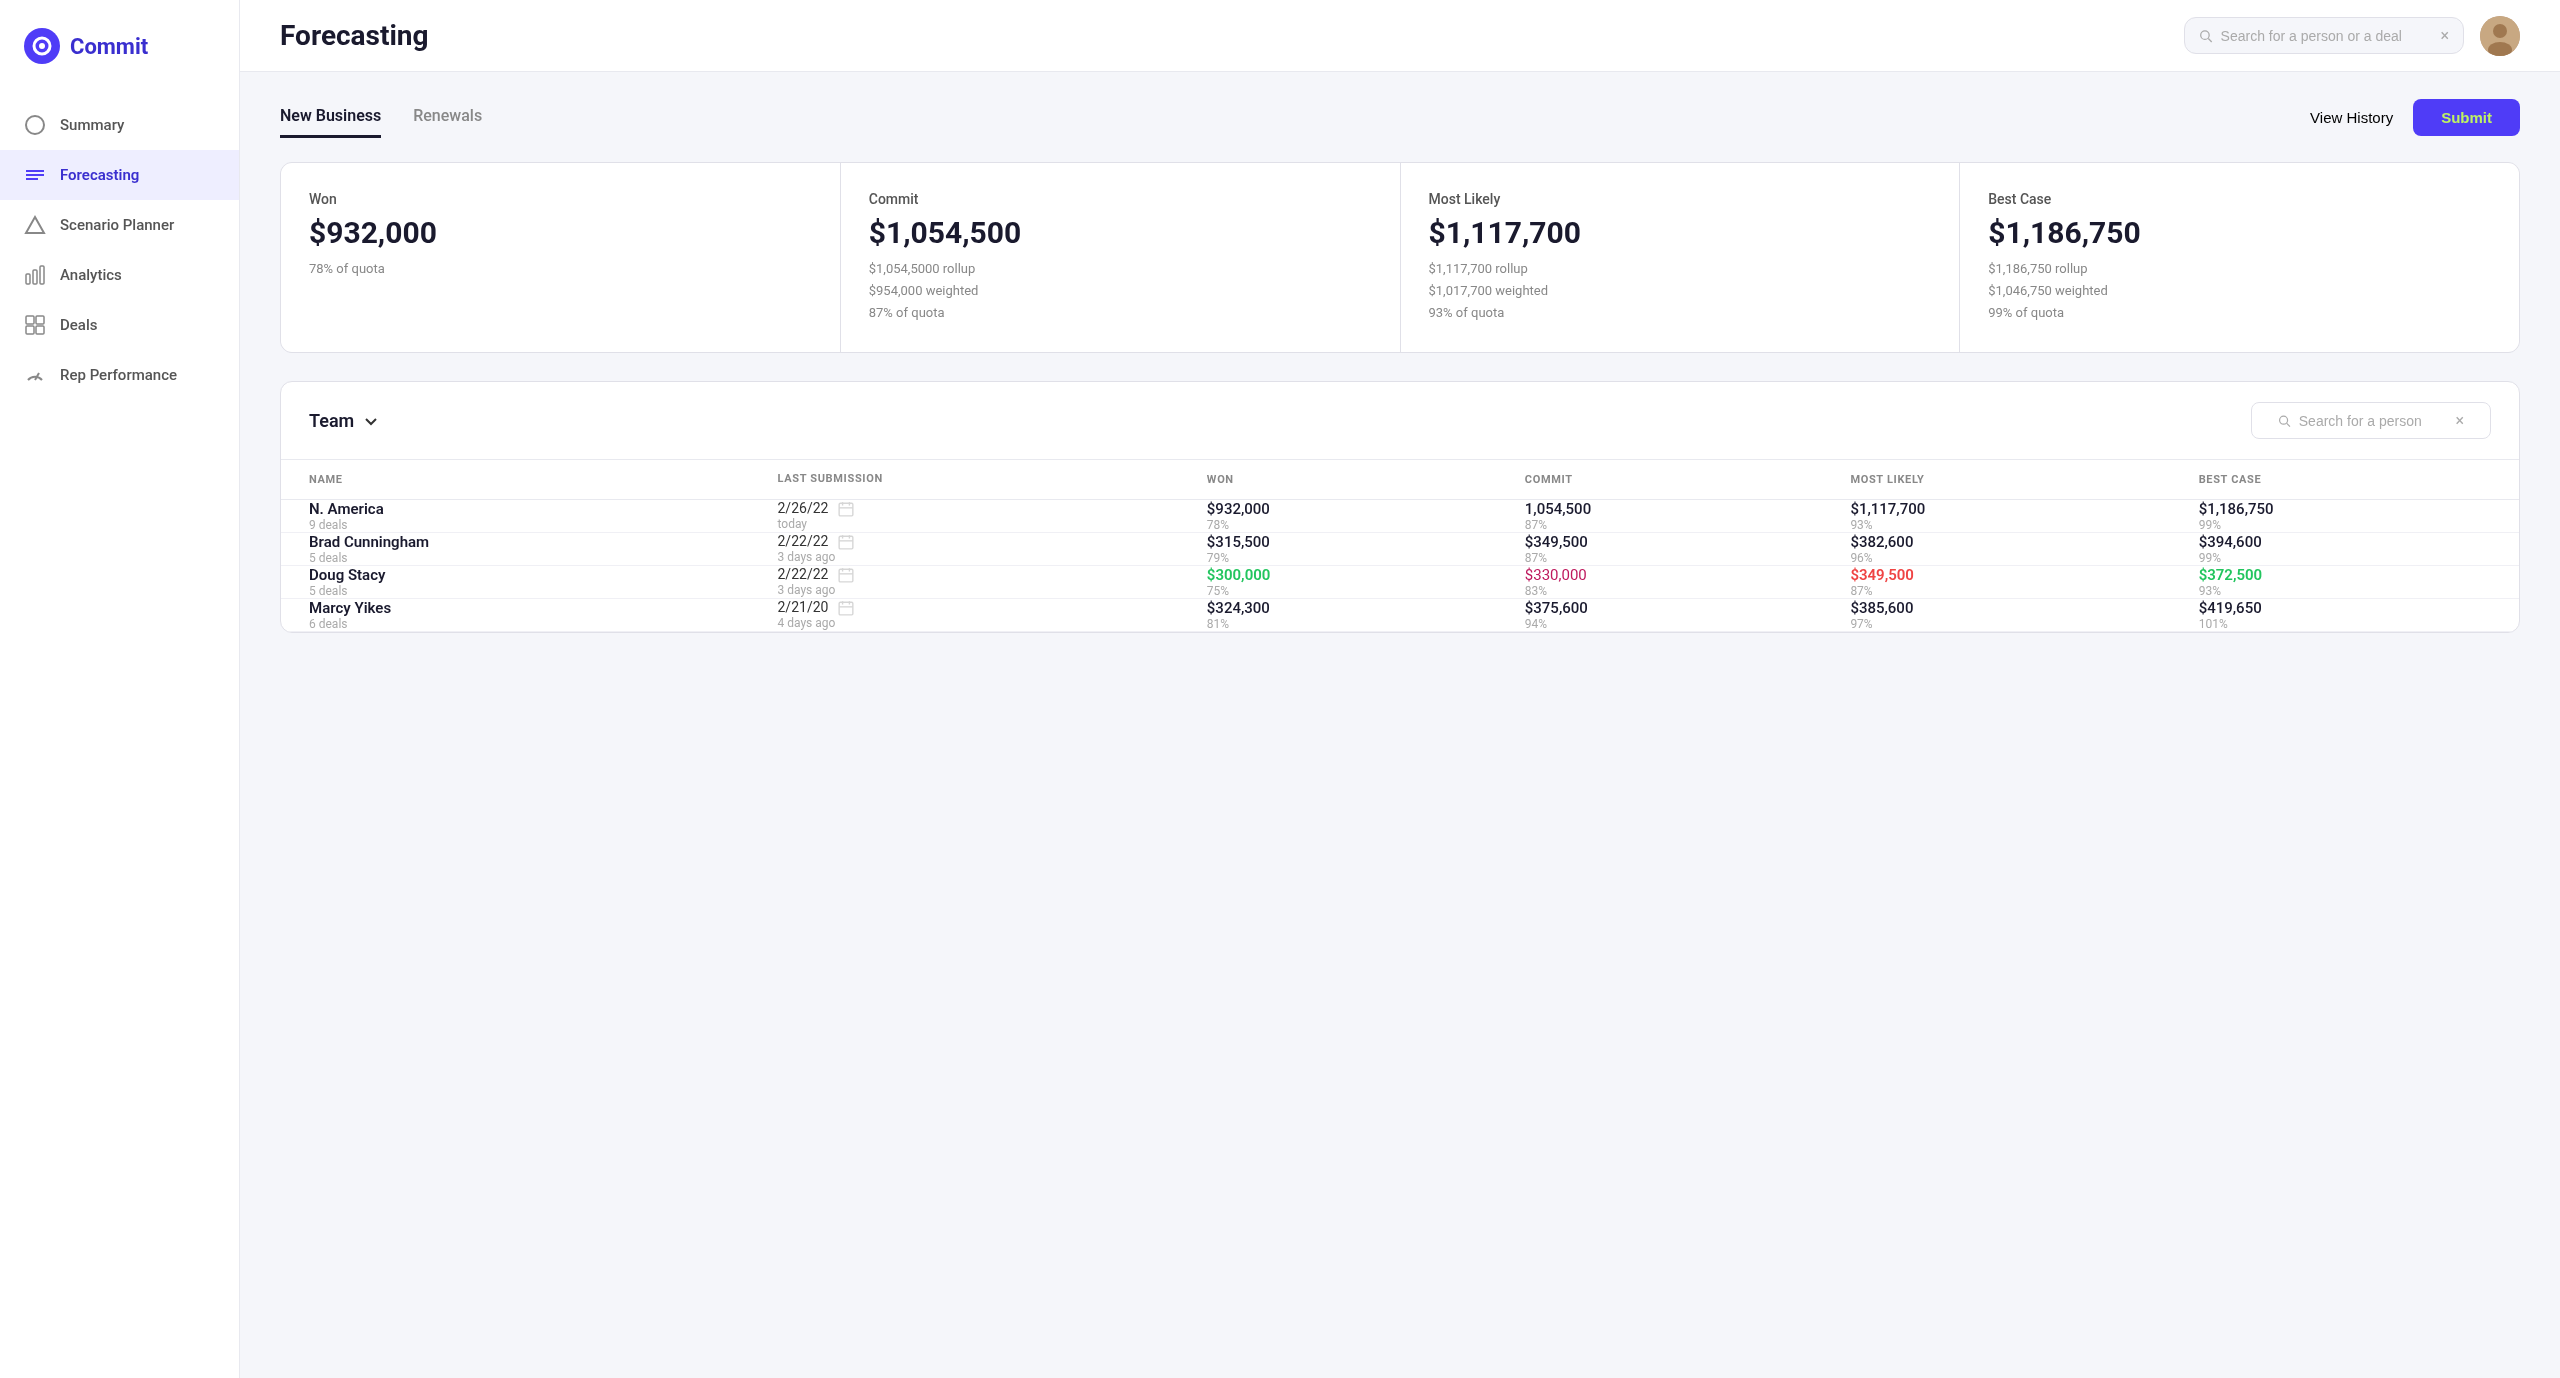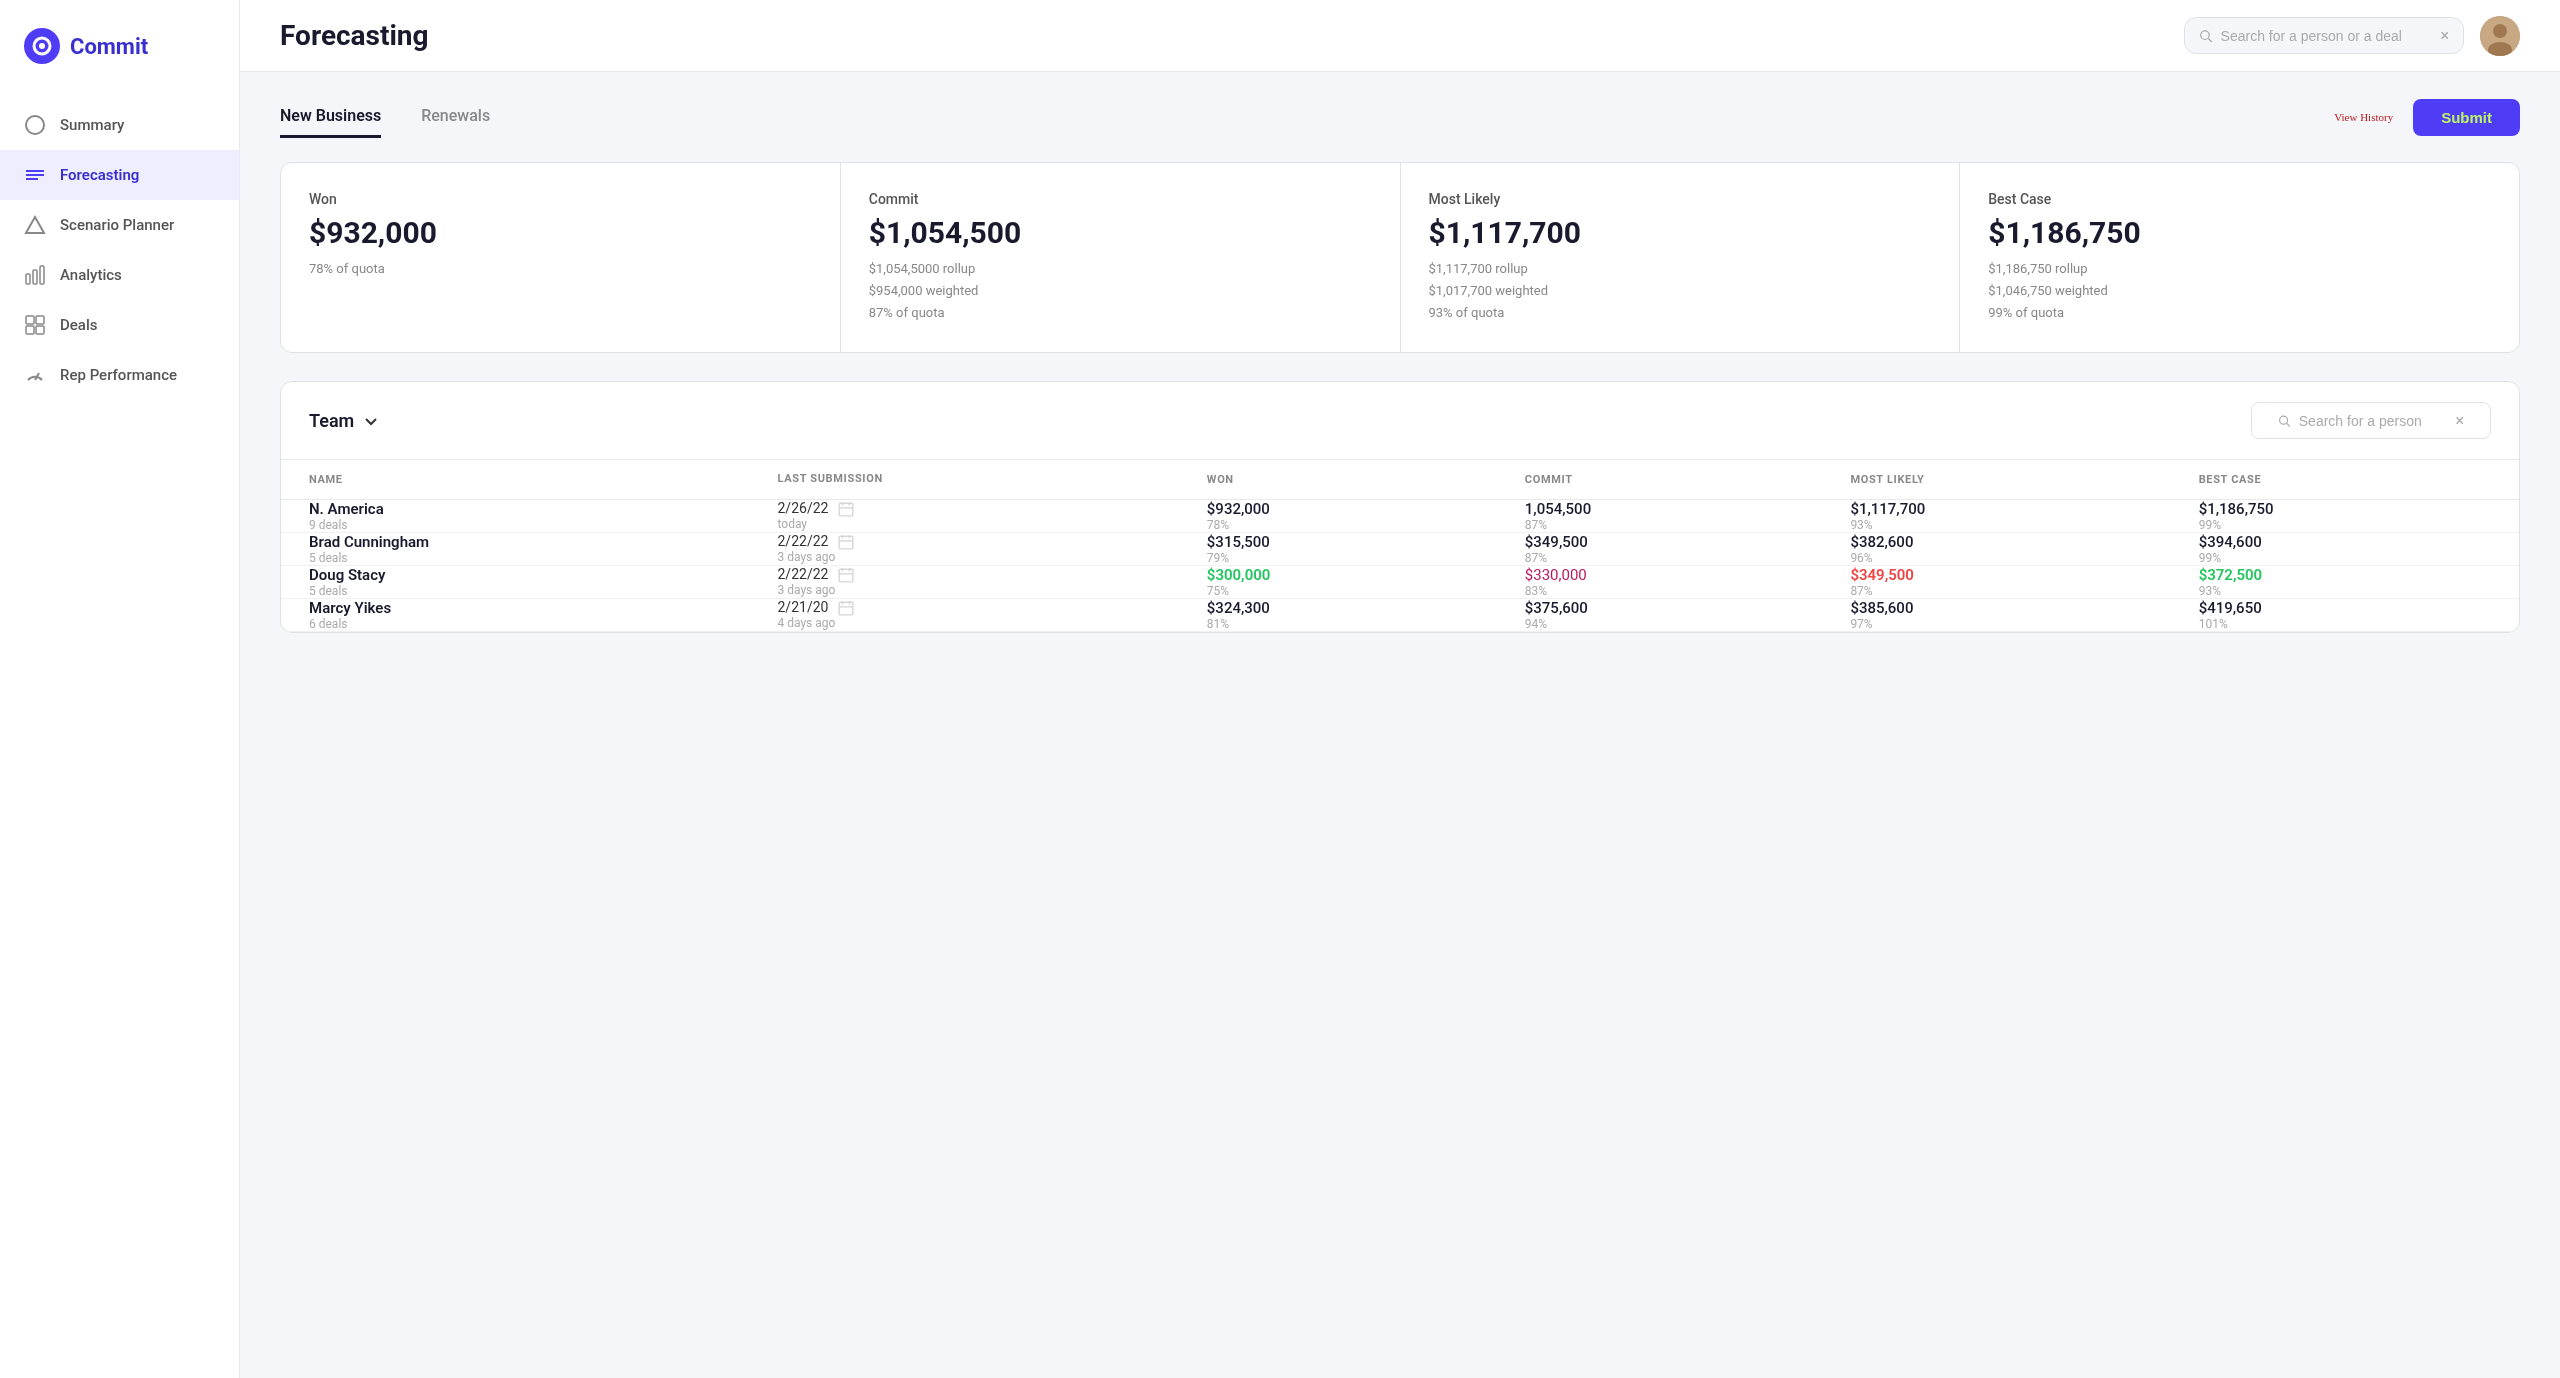--- a/index.html
+++ b/index.html
@@ -134,21 +134,21 @@
 
     
     .tabs {
       display: flex;
       align-items: center;
       justify-content: space-between;
       margin-bottom: 24px;
     }
     .tab-list {
       display: flex;
-      gap: 8px;
+      gap: 0;
     }
     .tab {
       padding: 10px 0;
       margin-right: 32px;
       font-size: 16px;
       font-weight: 500;
       color: #888;
       cursor: pointer;
       border-bottom: 3px solid transparent;
     }
@@ -158,25 +158,24 @@
       border-bottom: 3px solid #1a1a2e;
     }
     .tab-actions {
       display: flex;
       align-items: center;
       gap: 20px;
     }
     .view-history-btn {
       background: none;
       border: none;
-      color: #b91c1c;
-      font-size: 11px;
+      color: #000000;
+      font-size: 15px;
       cursor: pointer;
       font-weight: 500;
-      font-family: Liberation Serif, serif;
     }
     .submit-btn {
       background: #4f3cf7;
       color: #bef264;
       border: none;
       border-radius: 8px;
       padding: 10px 28px;
       font-size: 15px;
       font-weight: 600;
       cursor: pointer;

